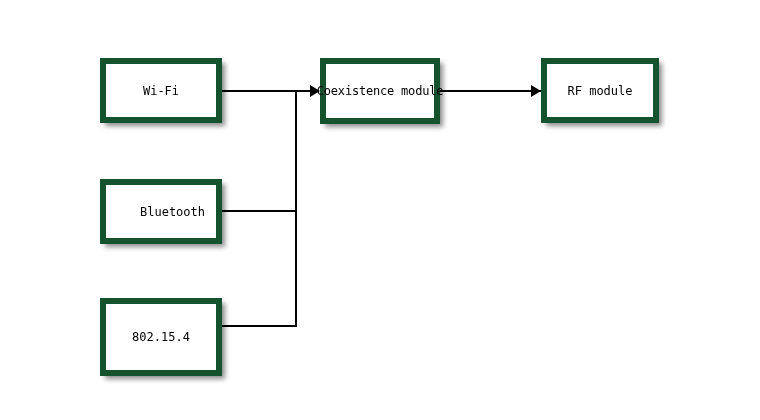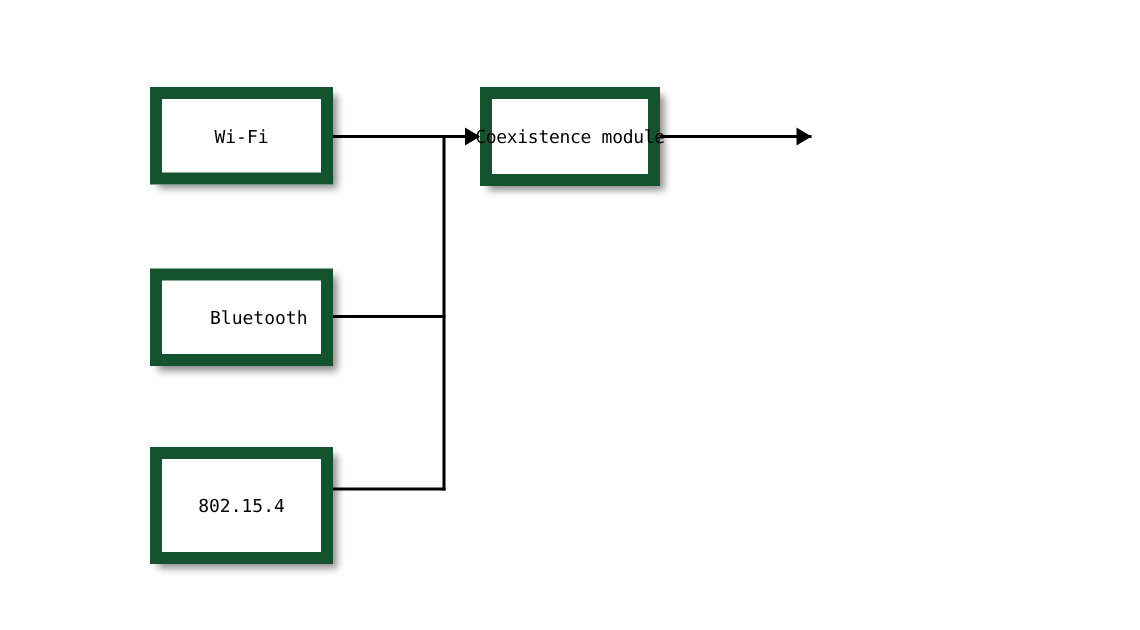--- a/index.html
+++ b/index.html
@@ -12,21 +12,21 @@
     width: 760px;
     height: 420px;
     background: #ffffff;
     overflow: hidden;
     font-family: "DejaVu Sans Mono", monospace;
   }
   .node {
     position: absolute;
     box-sizing: border-box;
     background: #ffffff;
-    border: 8px solid #14532d;
+    border: 6px solid #14532d;
     box-shadow: 4px 4px 5px -1px rgba(0,0,0,0.45);
     display: flex;
     align-items: center;
     justify-content: center;
     z-index: 3;
   }
   .node-label {
     color: #000000;
     font-size: 12px;
     line-height: 1;
@@ -68,20 +68,23 @@
   </div>
 
   <div class="node" style="left:100px; top:298px; width:122px; height:78px;">
     <span class="node-label">802.15.4</span>
   </div>
 
   <div class="node" style="left:320px; top:58px; width:120px; height:66px;">
     <span class="node-label tight">Coexistence module</span>
   </div>
 
+  <div class="node" style="left:541px; top:58px; width:118px; height:65px;">
+    <span class="node-label">RF module</span>
+  </div>
 
   <div class="wire-h" style="left:222px; top:90px; width:97px;"></div>
 
   <div class="wire-h" style="left:222px; top:210px; width:75px;"></div>
 
   <div class="wire-h" style="left:222px; top:325px; width:75px;"></div>
 
   <div class="wire-v" style="left:295px; top:90px; height:237px;"></div>
 
   <div class="arrowhead" style="left:310px; top:85px;"></div>

